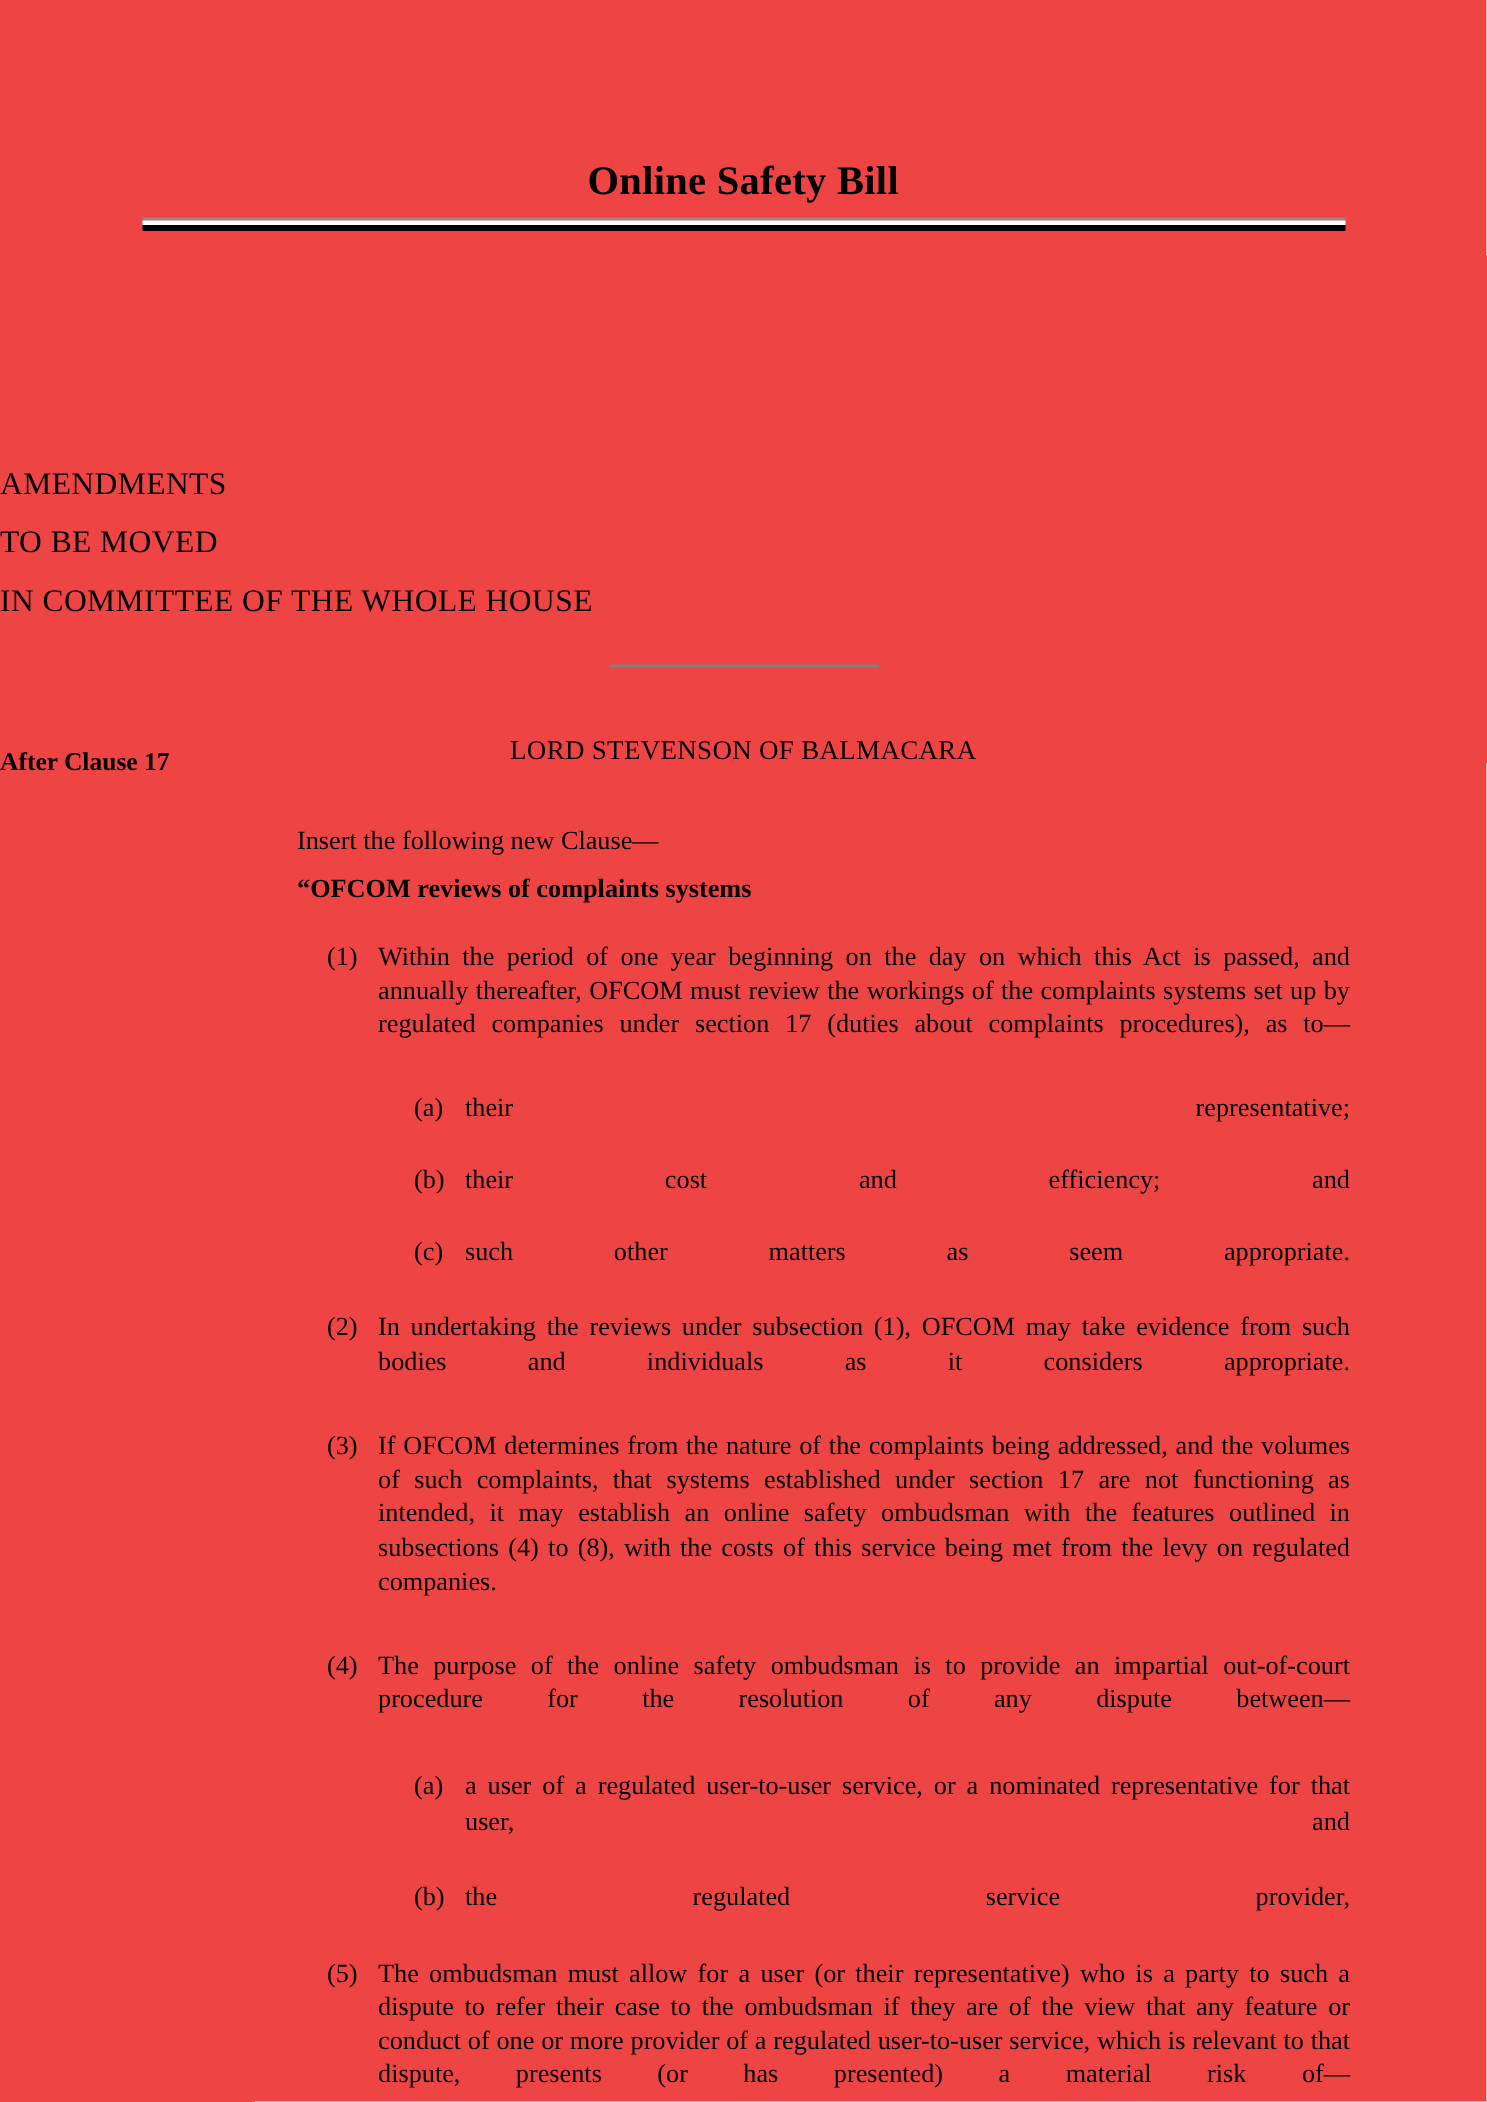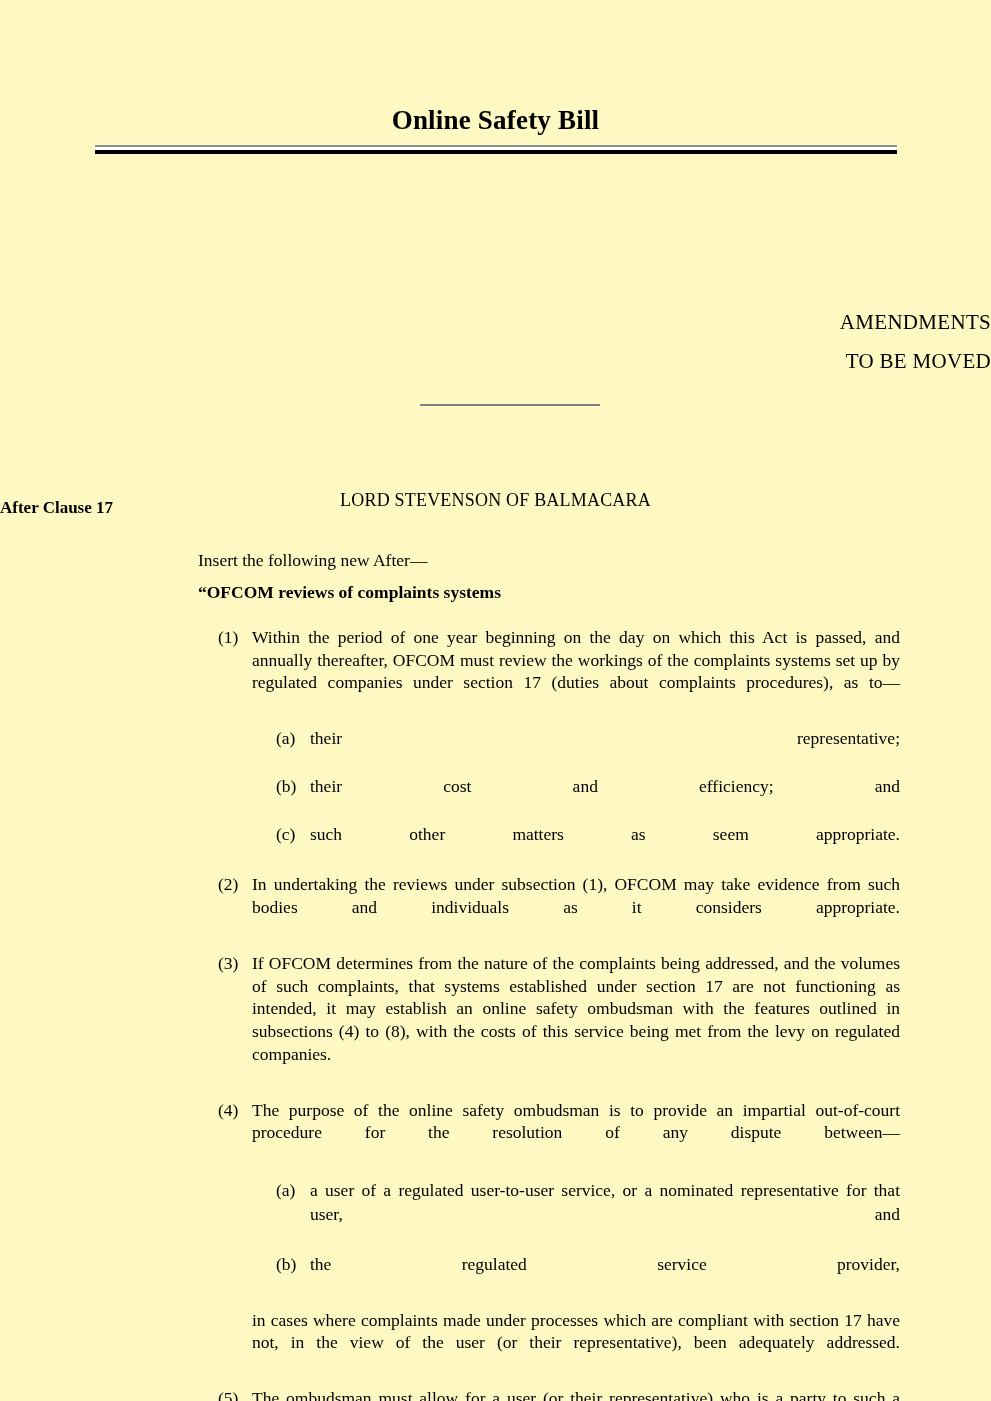--- a/index.html
+++ b/index.html
@@ -10,21 +10,21 @@
   body {
     font-family: "Liberation Serif", "DejaVu Serif", serif;
     color: #000000;
     -webkit-font-smoothing: antialiased;
   }
   .page {
     position: relative;
     width: 991px;
     height: 1401px;
     margin: 0 auto;
-    background: #fef9c3;
+    background: #ef4444;
     overflow: hidden;
     box-sizing: border-box;
   }
 
   
   .doc-title {
     position: absolute;
     left: 0;
     right: 0;
     top: 105px;
@@ -51,22 +51,21 @@
     height: 4px;
     background: #000000;
   }
 
   
   .heading-block {
     position: absolute;
     left: 0;
     right: 0;
     top: 303px;
-    text-align: right;
-    padding-left: 28px;
+    text-align: left;
   }
   .heading-line {
     font-size: 21px;
     line-height: 39px;
     letter-spacing: 0.3px;
   }
   .short-divider {
     margin: 23px auto 0 auto;
     width: 180px;
     height: 2px;
@@ -201,29 +200,30 @@
 
   <div class="title-rule">
     <div class="thin"></div>
     <div class="gap"></div>
     <div class="thick"></div>
   </div>
 
   <div class="heading-block">
     <div class="heading-line">AMENDMENTS</div>
     <div class="heading-line">TO BE MOVED</div>
+    <div class="heading-line">IN COMMITTEE OF THE WHOLE HOUSE</div>
     <div class="short-divider"></div>
   </div>
 
   <div class="amend-heading">After Clause 17</div>
   <div class="sponsor">LORD STEVENSON OF BALMACARA</div>
 
   <div class="body-col">
 
-    <div class="insert-line">Insert the following new After—</div>
+    <div class="insert-line">Insert the following new Clause—</div>
     <div class="clause-title">“OFCOM reviews of complaints systems</div>
 
     <div class="subsec">
       <span class="num">(1)</span>
       <span class="txt">Within the period of one year beginning on the day on which this Act is passed, and annually thereafter, OFCOM must review the workings of the complaints systems set up by regulated companies under section 17 (duties about complaints procedures), as to—</span>
     </div>
     <div class="itemlist">
       <div class="item tight">
         <span class="let">(a)</span>
         <span class="txt">their representative;</span>
@@ -255,21 +255,20 @@
     <div class="itemlist">
       <div class="item">
         <span class="let">(a)</span>
         <span class="txt">a user of a regulated user-to-user service, or a nominated representative for that user, and</span>
       </div>
       <div class="item">
         <span class="let">(b)</span>
         <span class="txt">the regulated service provider,</span>
       </div>
     </div>
-    <div class="cont-para">in cases where complaints made under processes which are compliant with section 17 have not, in the view of the user (or their representative), been adequately addressed.</div>
 
     <div class="subsec">
       <span class="num">(5)</span>
       <span class="txt">The ombudsman must allow for a user (or their representative) who is a party to such a dispute to refer their case to the ombudsman if they are of the view that any feature or conduct of one or more provider of a regulated user-to-user service, which is relevant to that dispute, presents (or has presented) a material risk of—</span>
     </div>
 
   </div>
 
 
 </div>

